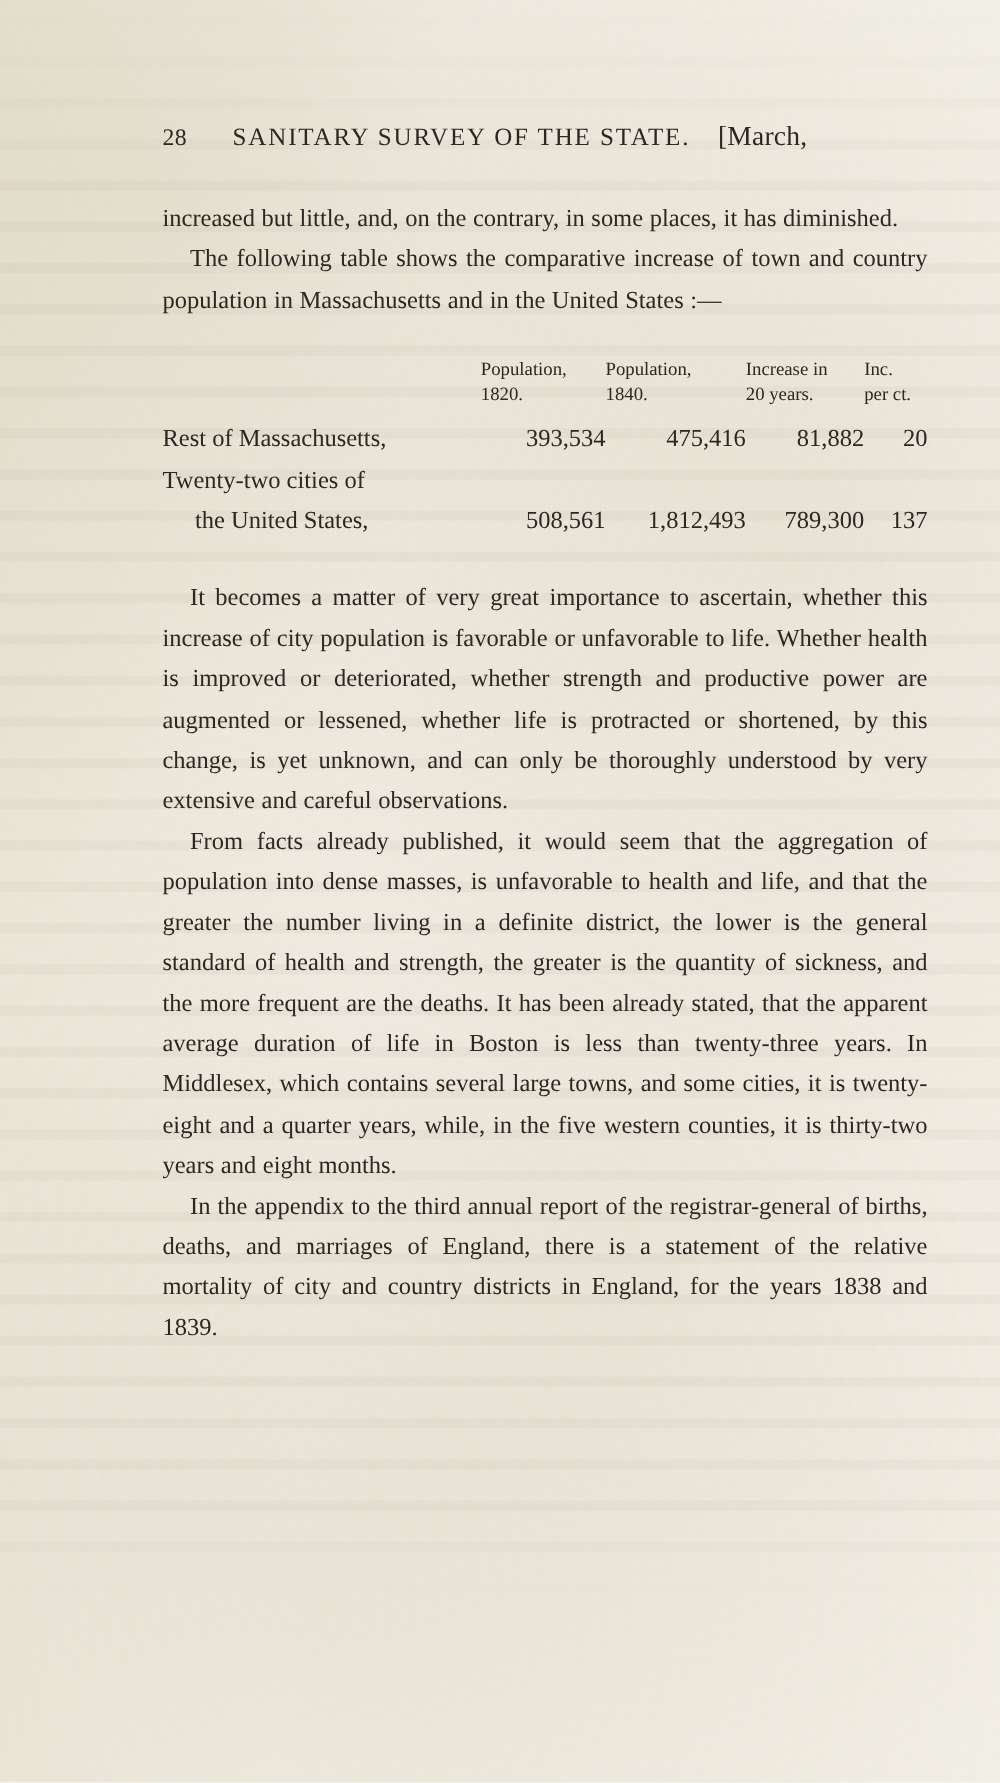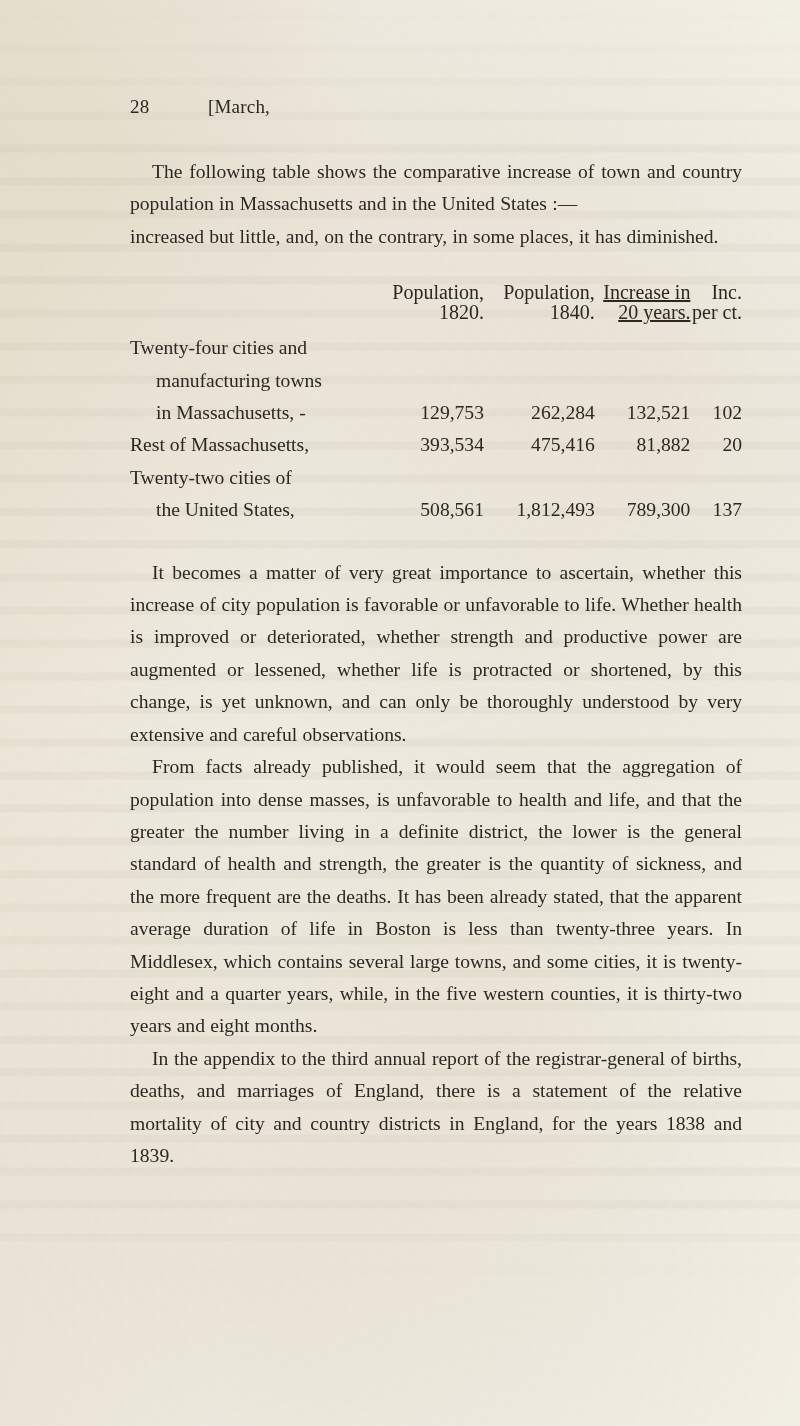--- a/index.html
+++ b/index.html
@@ -80,21 +80,21 @@
     width: 56px;
     flex: 0 0 56px;
     font-size: 19px;
   }
   .head-title {
     letter-spacing: 1.5px;
     font-size: 20px;
   }
   .head-month {
     margin-left: 22px;
-    font-size: 19px;
+    font-size: 22px;
   }
 
   
   p.body {
     margin: 0;
     font-size: 19.6px;
     line-height: 32.4px;
     text-align: justify;
     text-justify: inter-word;
     -webkit-hyphens: none;
@@ -116,31 +116,31 @@
     line-height: 32.4px;
   }
   .pop-table th,
   .pop-table td {
     padding: 0;
     border: 0;
     vertical-align: bottom;
     font-weight: normal;
   }
   .pop-table thead th {
-    font-size: 20px;
+    font-size: 15px;
     line-height: 19.5px;
-    text-align: right;
+    text-align: left;
     padding-bottom: 10px;
     white-space: nowrap;
   }
   .pop-table thead th .hdr-l2 { display: block; }
   .col-label  { width: 268px; text-align: left; }
   .col-p1820  { width: 104px; }
   .col-p1840  { width: 116px; }
-  .col-inc    { width: 98px; text-decoration: underline;  }
+  .col-inc    { width: 98px;  }
   .col-pct    { width: 52px;  }
 
   .pop-table tbody td.label {
     text-align: left;
     white-space: nowrap;
     padding-right: 6px;
   }
   .pop-table tbody td.num {
     text-align: right;
     white-space: nowrap;
@@ -154,26 +154,27 @@
 <body>
 
 <div class="page">
   <div class="paper-grain"></div>
   <div class="bleed-through"></div>
 
   <div class="content">
 
     <div class="running-head">
       <span class="folio">28</span>
+      <span class="head-title">SANITARY SURVEY OF THE STATE.</span>
       <span class="head-month">[March,</span>
     </div>
 
     <div class="para-block">
+      <p class="body">increased but little, and, on the contrary, in some places, it has diminished.</p>
       <p class="body indent">The following table shows the comparative increase of town and country population in Massachusetts and in the United States :—</p>
-      <p class="body">increased but little, and, on the contrary, in some places, it has diminished.</p>
     </div>
 
     <table class="pop-table">
       <thead>
         <tr>
           <th class="col-label"></th>
           <th class="col-p1820">
             <span>Population,</span>
             <span class="hdr-l2">1820.</span>
           </th>
@@ -186,31 +187,20 @@
             <span class="hdr-l2">20 years.</span>
           </th>
           <th class="col-pct">
             <span>Inc.</span>
             <span class="hdr-l2">per ct.</span>
           </th>
         </tr>
       </thead>
       <tbody>
 
-        <tr>
-          <td class="label">
-            <span class="label-line">Twenty-four cities and</span>
-            <span class="label-line ind">manufacturing towns</span>
-            <span class="label-line ind lead-dash">in Massachusetts,    -</span>
-          </td>
-          <td class="num">129,753</td>
-          <td class="num">262,284</td>
-          <td class="num">132,521</td>
-          <td class="num">102</td>
-        </tr>
 
         <tr>
           <td class="label">
             <span class="label-line">Rest of Massachusetts,</span>
           </td>
           <td class="num">393,534</td>
           <td class="num">475,416</td>
           <td class="num">81,882</td>
           <td class="num">20</td>
         </tr>

